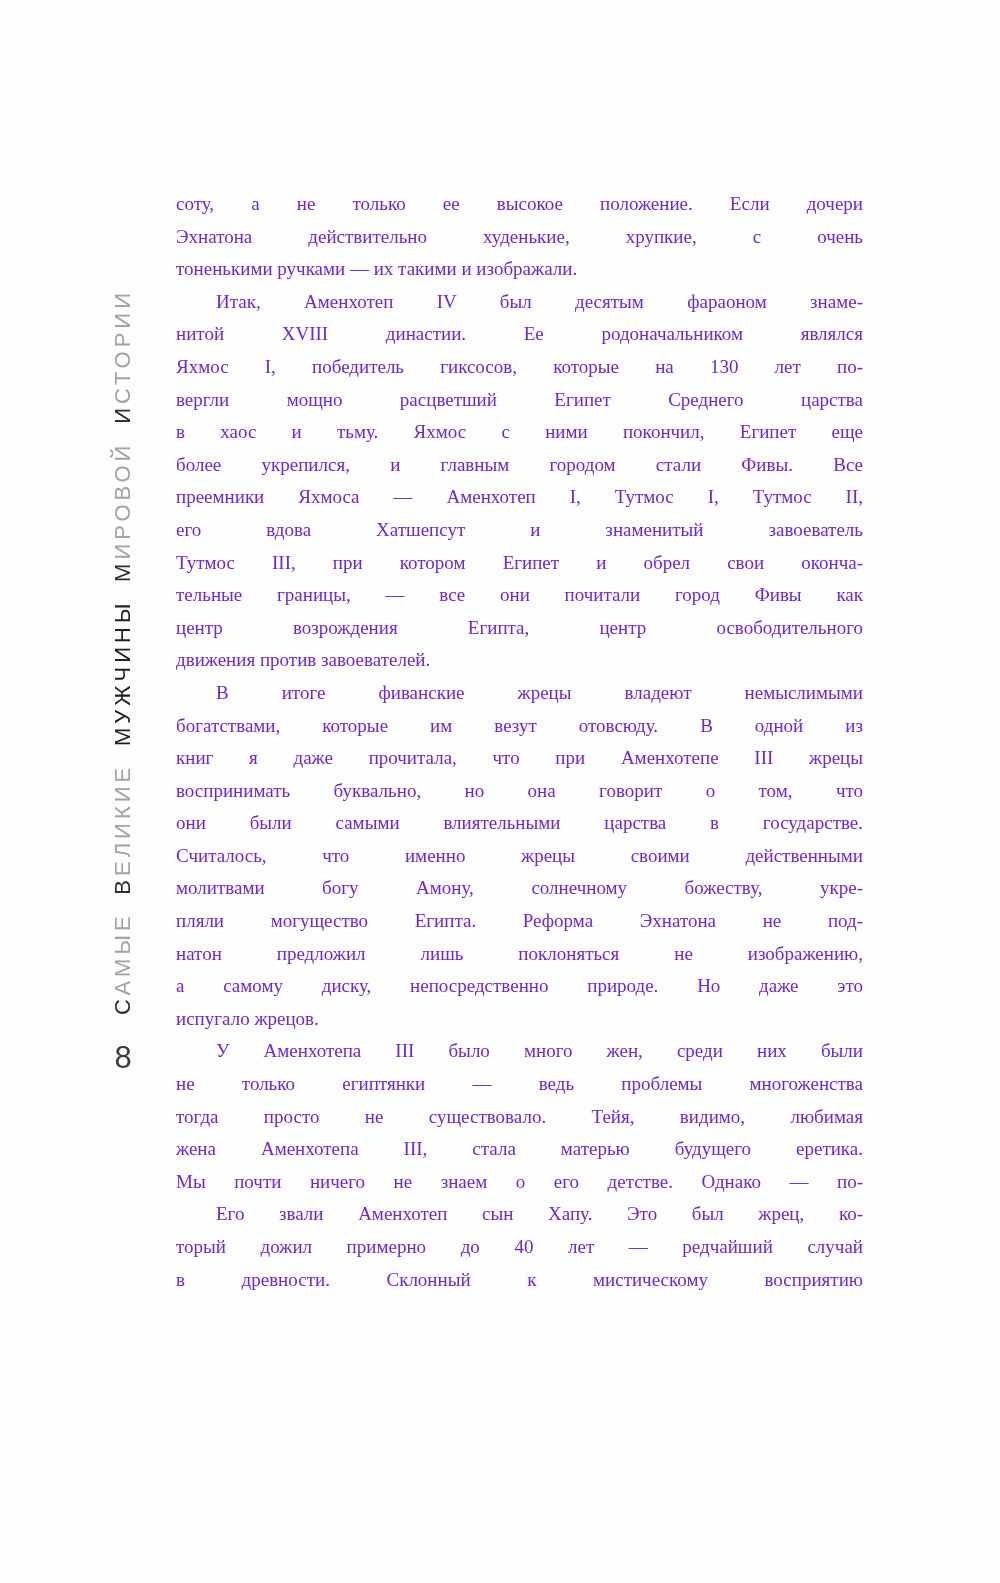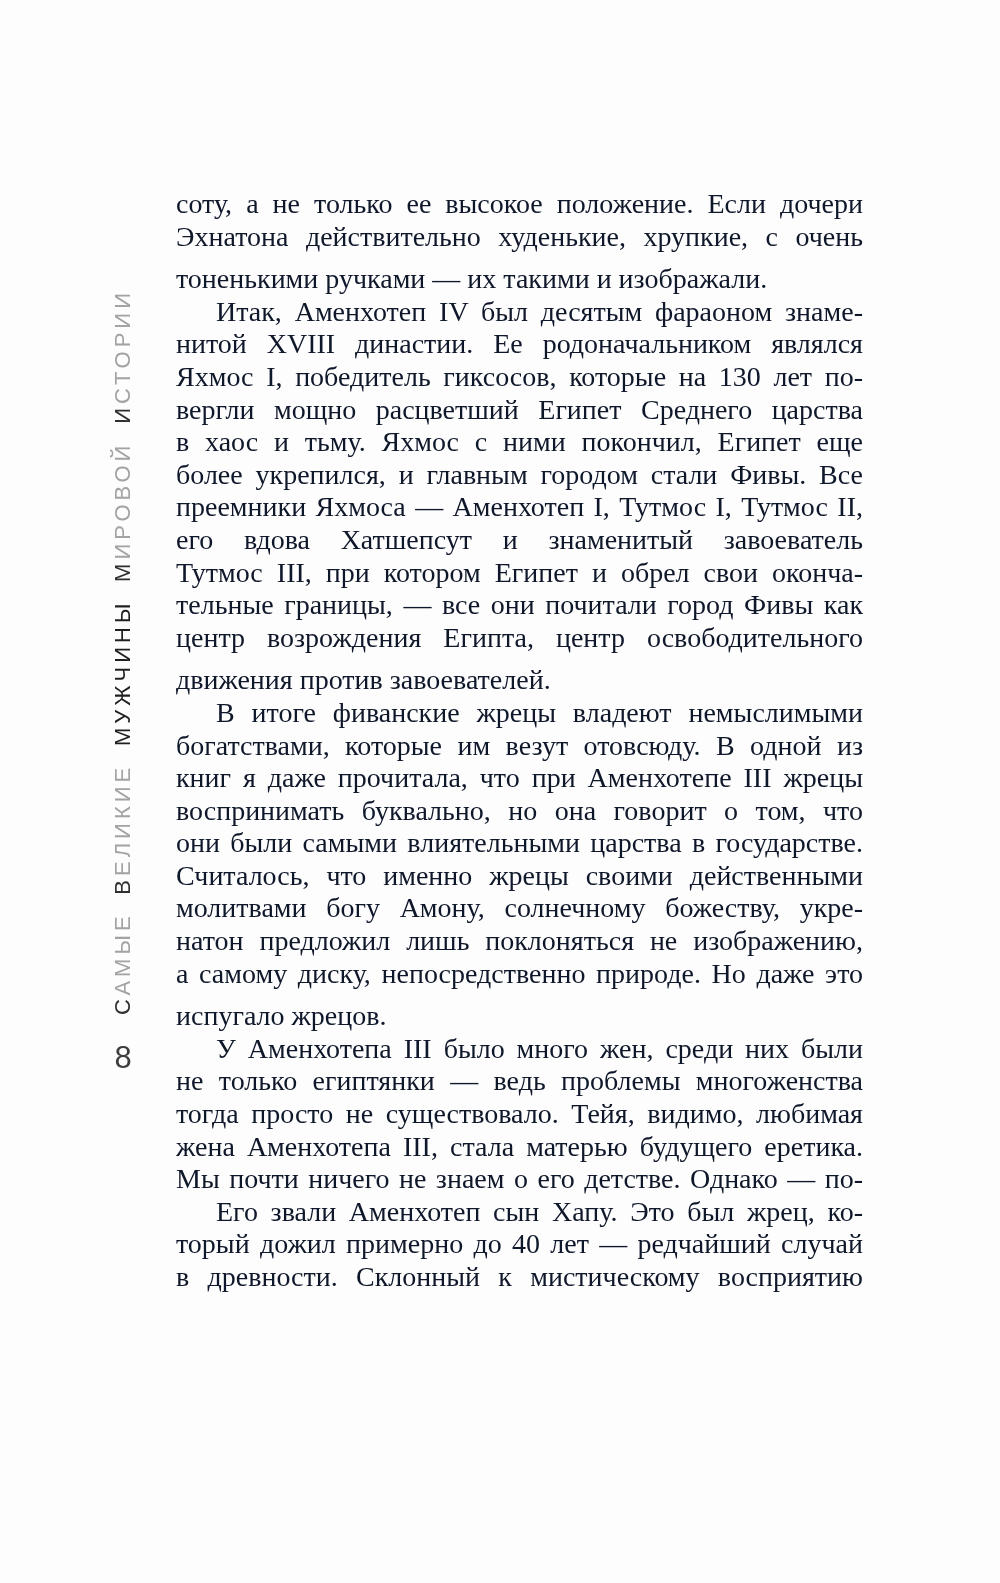--- a/index.html
+++ b/index.html
@@ -50,32 +50,31 @@
     font-size: 31px;
     color: #3d3d3d;
   }
 
   
   .text-block {
     position: absolute;
     left: 176px;
     top: 188px;
     width: 687px;
-    font-size: 28px;
+    font-size: 19px;
     line-height: 32.6px;
-    color: #0f172a;
+    color: #6d28d9;
   }
   .text-line {
     text-align: justify;
     text-align-last: justify;
     white-space: normal;
   }
   .text-line.last {
     text-align-last: left;
-    margin-top: 10px;
   }
   .text-line.indent {
     text-indent: 40px;
   }
 </style>
 </head>
 <body>
 
 <div class="page">
 
@@ -105,20 +104,21 @@
       <div class="text-line">тельные границы, — все они почитали город Фивы как</div>
       <div class="text-line">центр возрождения Египта, центр освободительного</div>
       <div class="text-line last">движения против завоевателей.</div>
       <div class="text-line indent">В итоге фиванские жрецы владеют немыслимыми</div>
       <div class="text-line">богатствами, которые им везут отовсюду. В одной из</div>
       <div class="text-line">книг я даже прочитала, что при Аменхотепе III жрецы</div>
       <div class="text-line">воспринимать буквально, но она говорит о том, что</div>
       <div class="text-line">они были самыми влиятельными царства в государстве.</div>
       <div class="text-line">Считалось, что именно жрецы своими действенными</div>
       <div class="text-line">молитвами богу Амону, солнечному божеству, укре-</div>
+      <div class="text-line">пляли могущество Египта. Реформа Эхнатона не под-</div>
       <div class="text-line">натон предложил лишь поклоняться не изображению,</div>
       <div class="text-line">а самому диску, непосредственно природе. Но даже это</div>
       <div class="text-line last">испугало жрецов.</div>
       <div class="text-line indent">У Аменхотепа III было много жен, среди них были</div>
       <div class="text-line">не только египтянки — ведь проблемы многоженства</div>
       <div class="text-line">тогда просто не существовало. Тейя, видимо, любимая</div>
       <div class="text-line">жена Аменхотепа III, стала матерью будущего еретика.</div>
       <div class="text-line">Мы почти ничего не знаем о его детстве. Однако — по-</div>
       <div class="text-line indent">Его звали Аменхотеп сын Хапу. Это был жрец, ко-</div>
       <div class="text-line">торый дожил примерно до 40 лет — редчайший случай</div>

